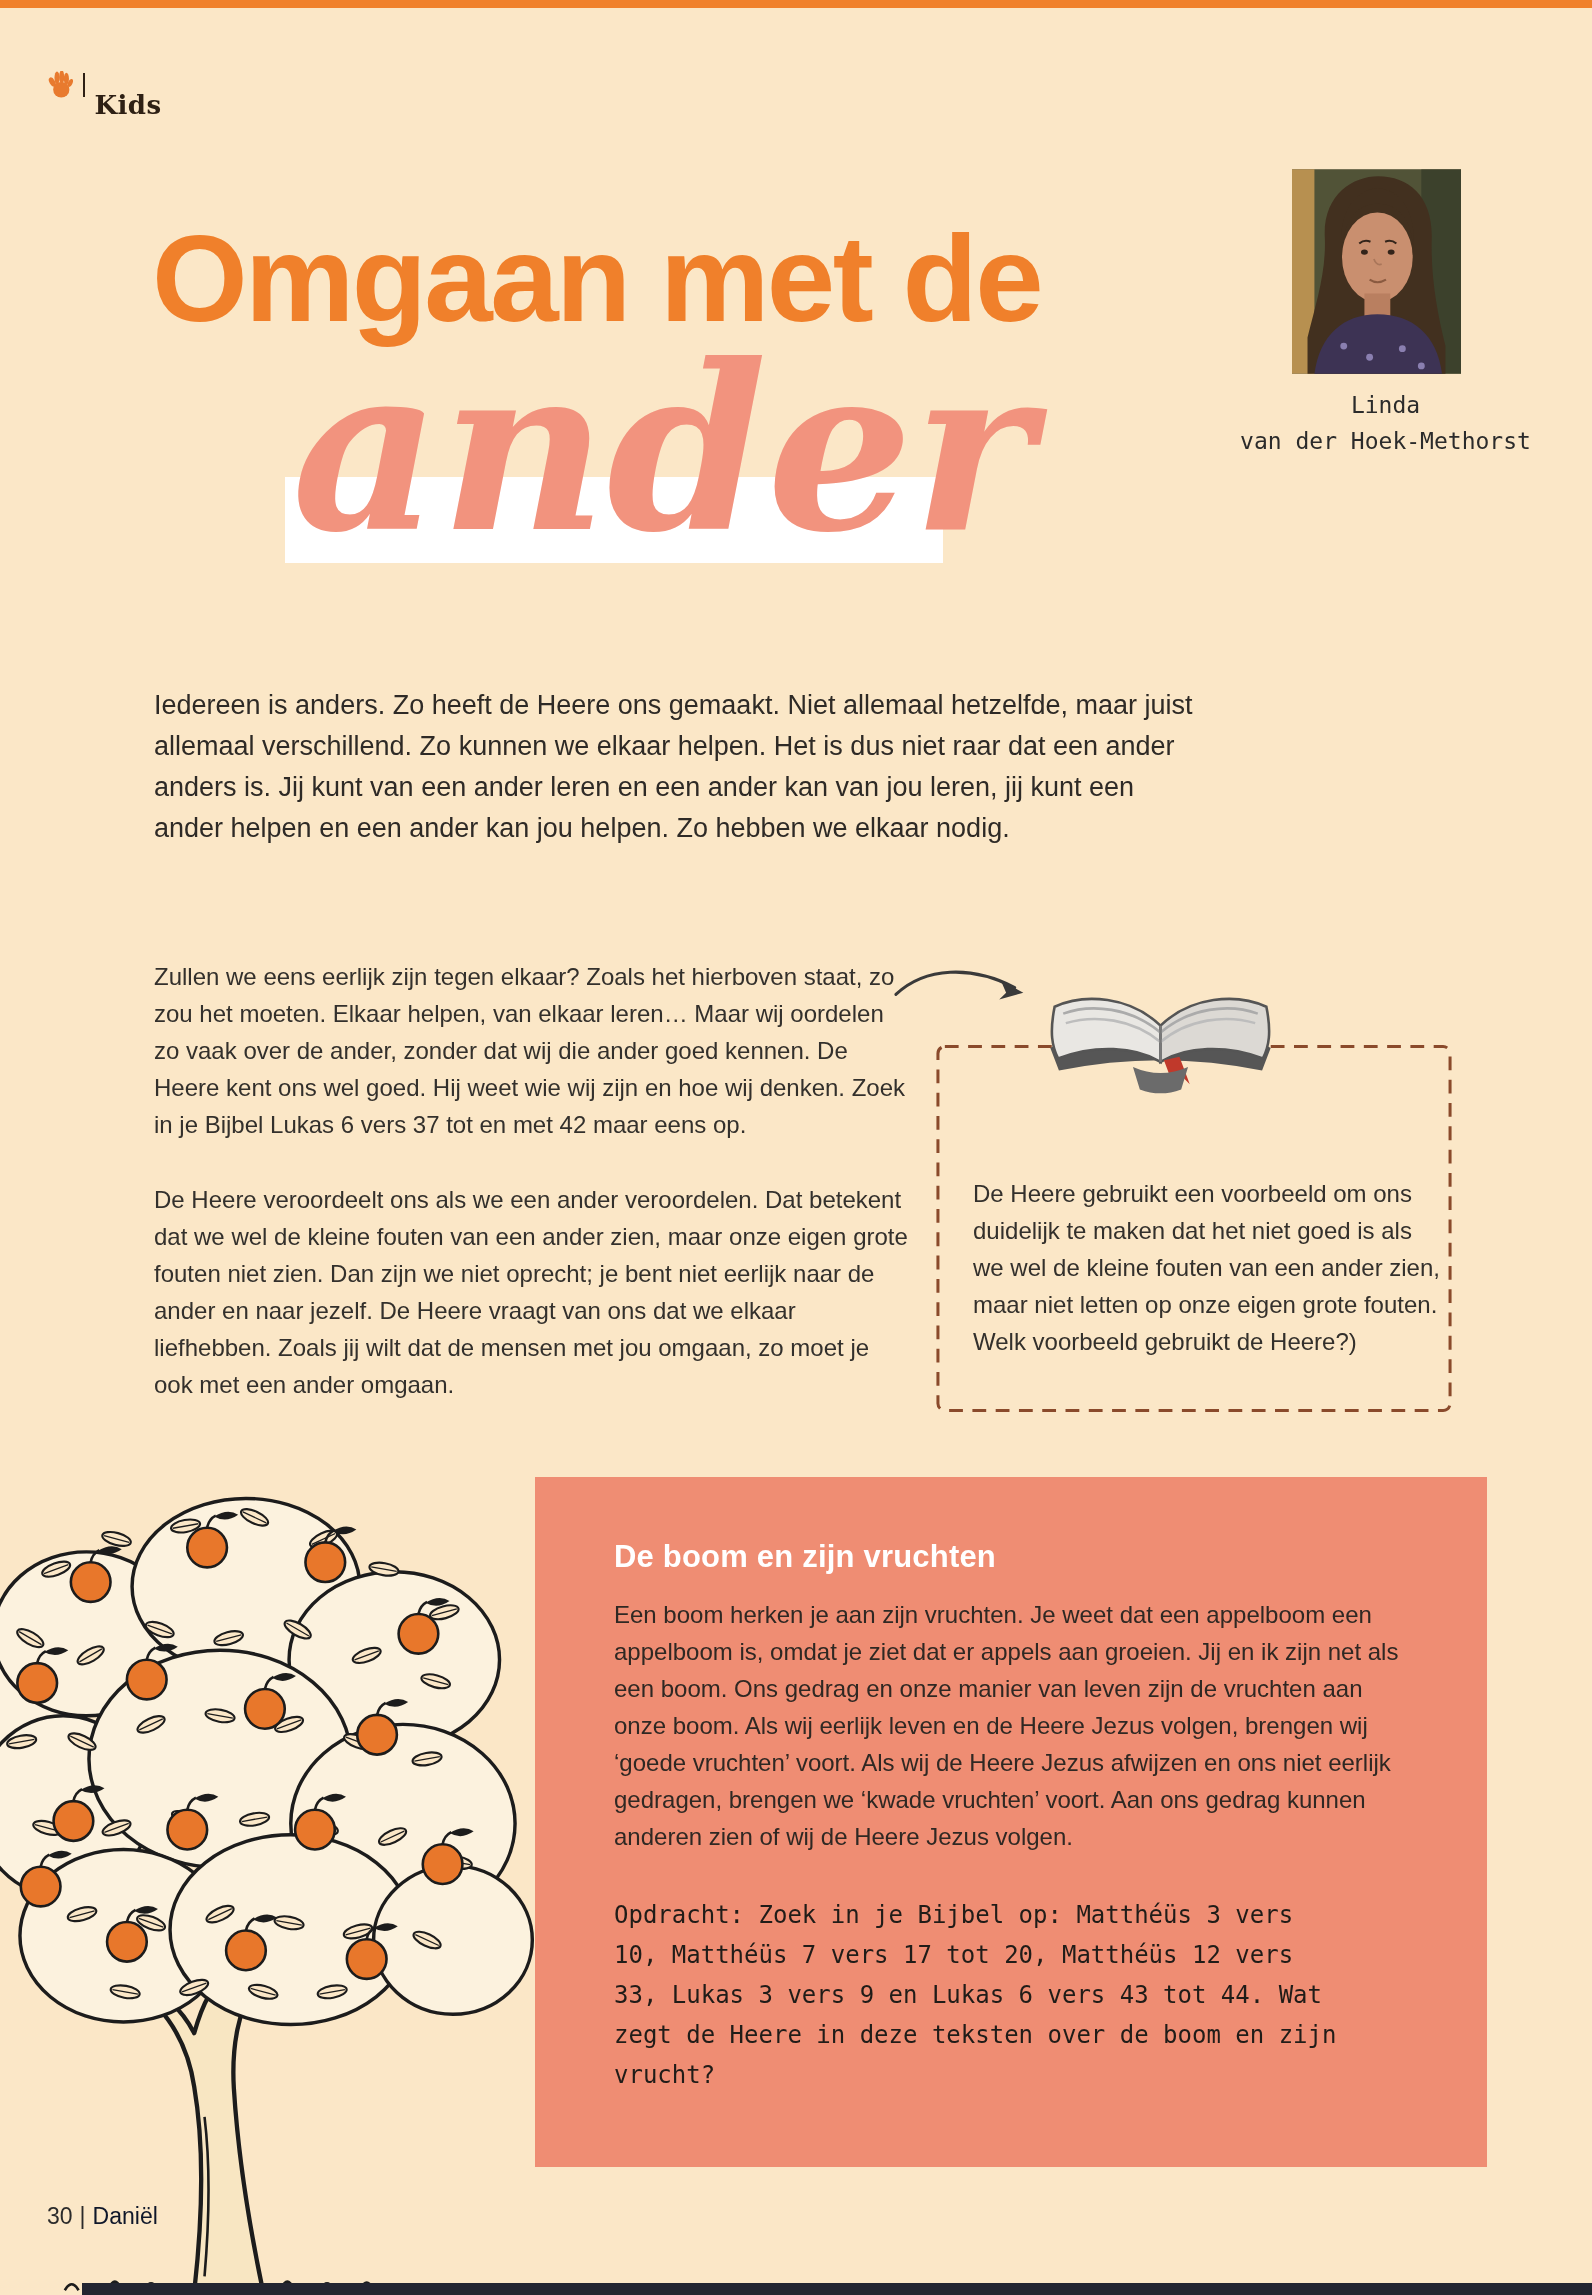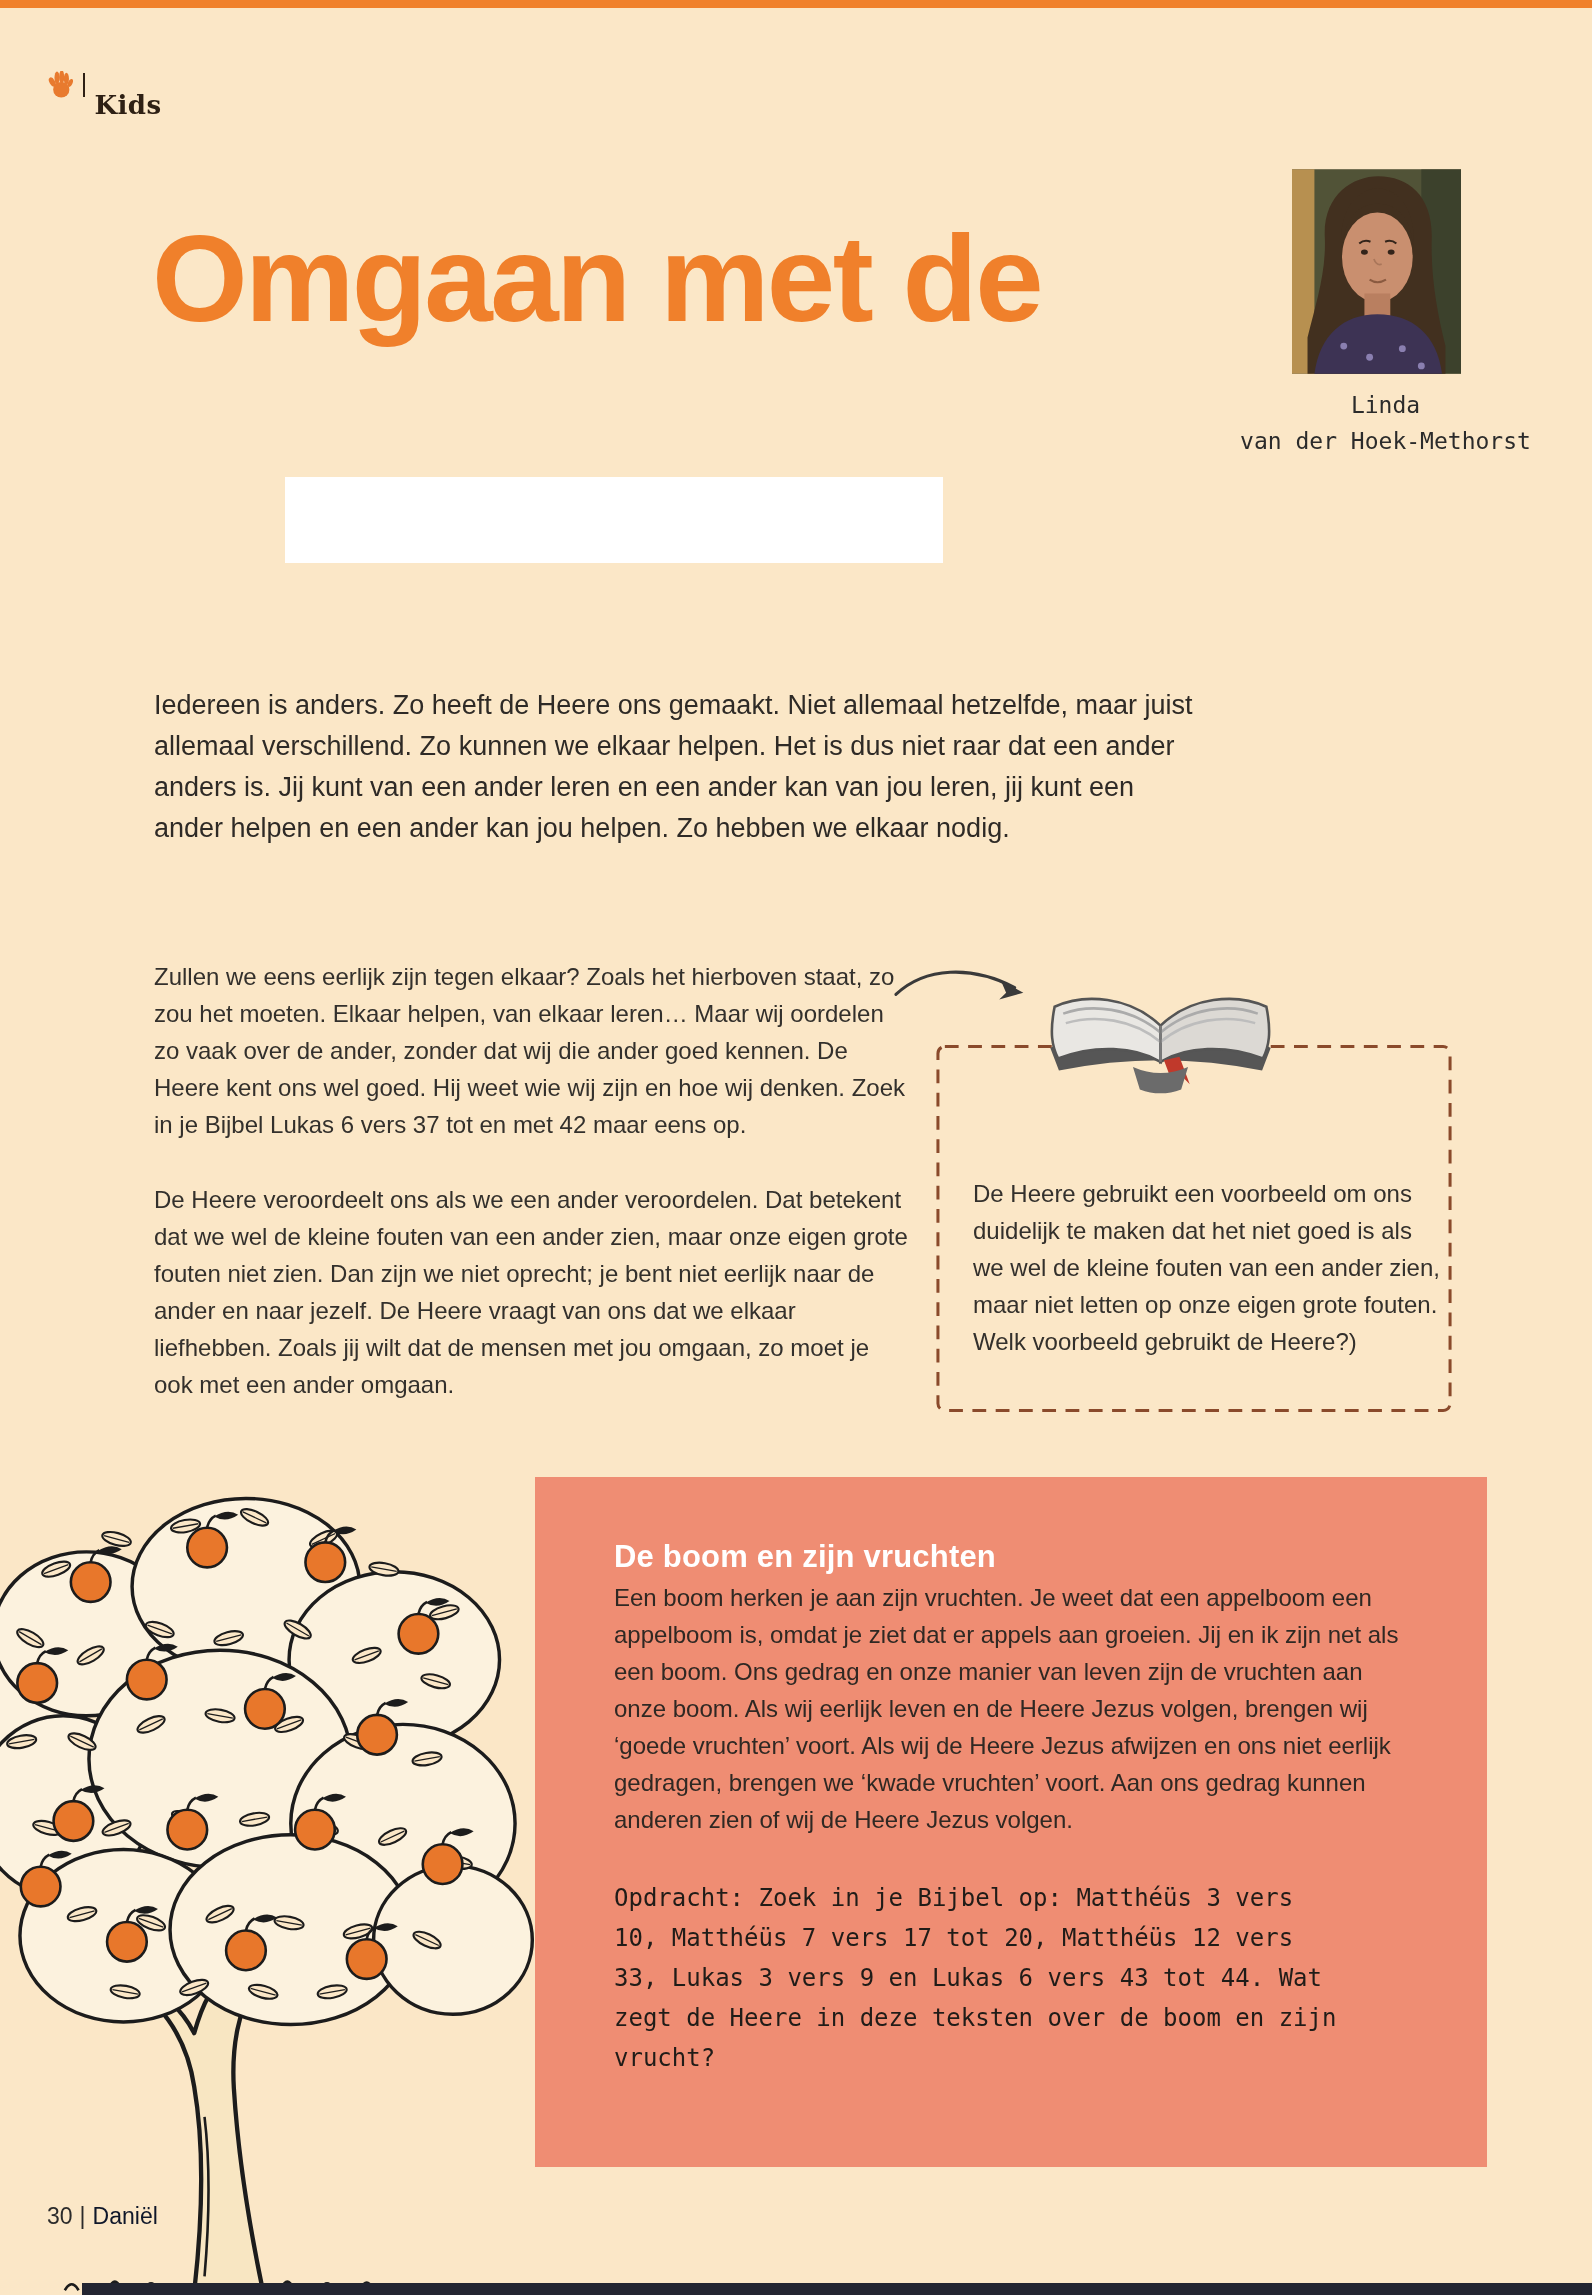--- a/index.html
+++ b/index.html
@@ -53,21 +53,21 @@
     position:absolute; left:973px; top:1175px; width:470px;
     font-size:24px; line-height:37px; color:#33302C;
   }
   .arrow { position:absolute; left:889px; top:960px; width:155px; height:62px; }
   .book  { position:absolute; left:1031px; top:962px; width:259px; height:136px; }
 
   .feature-box {
     position:absolute; left:535px; top:1477px; width:952px; height:690px;
     background:#EF8D73; padding:62px 78px 0 79px;
   }
-  .feature-heading { font-size:31px; font-weight:800; color:#FFFFFF; margin-bottom:4px; letter-spacing:0.2px; }
+  .feature-heading { font-size:31px; font-weight:800; color:#FFFFFF; margin-bottom:21px; letter-spacing:0.2px; }
   .feature-body { font-size:24px; line-height:37px; color:#2F2823; width:803px; }
   .feature-assignment {
     margin-top:40px; width:725px;
     font-family:"DejaVu Sans Mono", monospace;
     font-size:24px; line-height:40px; color:#201C18;
   }
 
   .tree { position:absolute; left:-13px; top:1457px; width:561px; height:841px; z-index:4; }
 
   .footer {
@@ -96,20 +96,21 @@
         <ellipse cx="27" cy="14" rx="2.6" ry="5" transform="rotate(25 27 14)"></ellipse>
         <ellipse cx="16.5" cy="22" rx="9.5" ry="9"></ellipse>
       </g>
     </svg>
     <span class="brand-divider"></span>
     <span class="brand-text">Kids</span>
   </div>
 
   <h1 class="title1">Omgaan met de</h1>
   <div class="white-strip"></div>
+  <h1 class="title2">ander</h1>
 
   <div class="photo">
     <svg viewBox="0 0 196 237" aria-hidden="true">
       <rect width="196" height="237" fill="#62603F"></rect>
       <rect width="196" height="237" fill="#3F4630" opacity="0.5"></rect>
       <rect width="26" height="237" fill="#D9A45A" opacity="0.75"></rect>
       <rect x="150" y="0" width="46" height="237" fill="#2F3524" opacity="0.6"></rect>
       <path d="M38,78 C36,30 70,8 100,8 C136,8 164,32 162,82 C161,124 168,165 178,205 L178,237 L18,237 L18,195 C28,155 40,118 38,78 Z" fill="#42301F"></path>
       <ellipse cx="99" cy="102" rx="41" ry="52" fill="#C98F6F"></ellipse>
       <rect x="84" y="144" width="30" height="26" fill="#B97F60"></rect>

